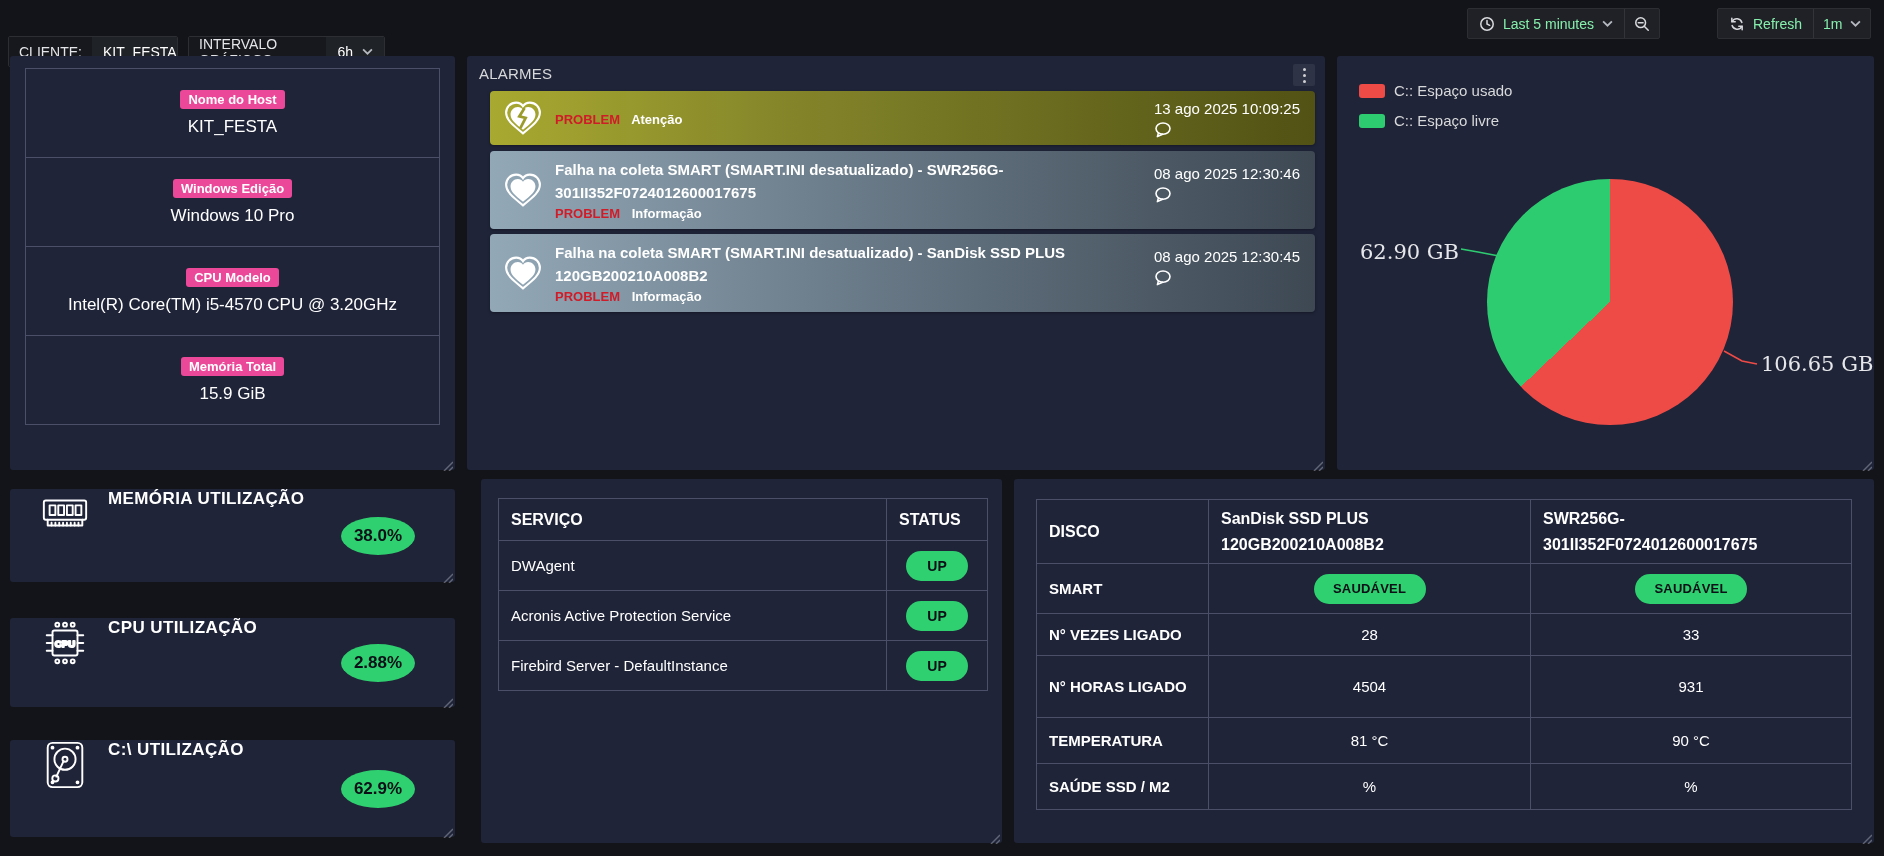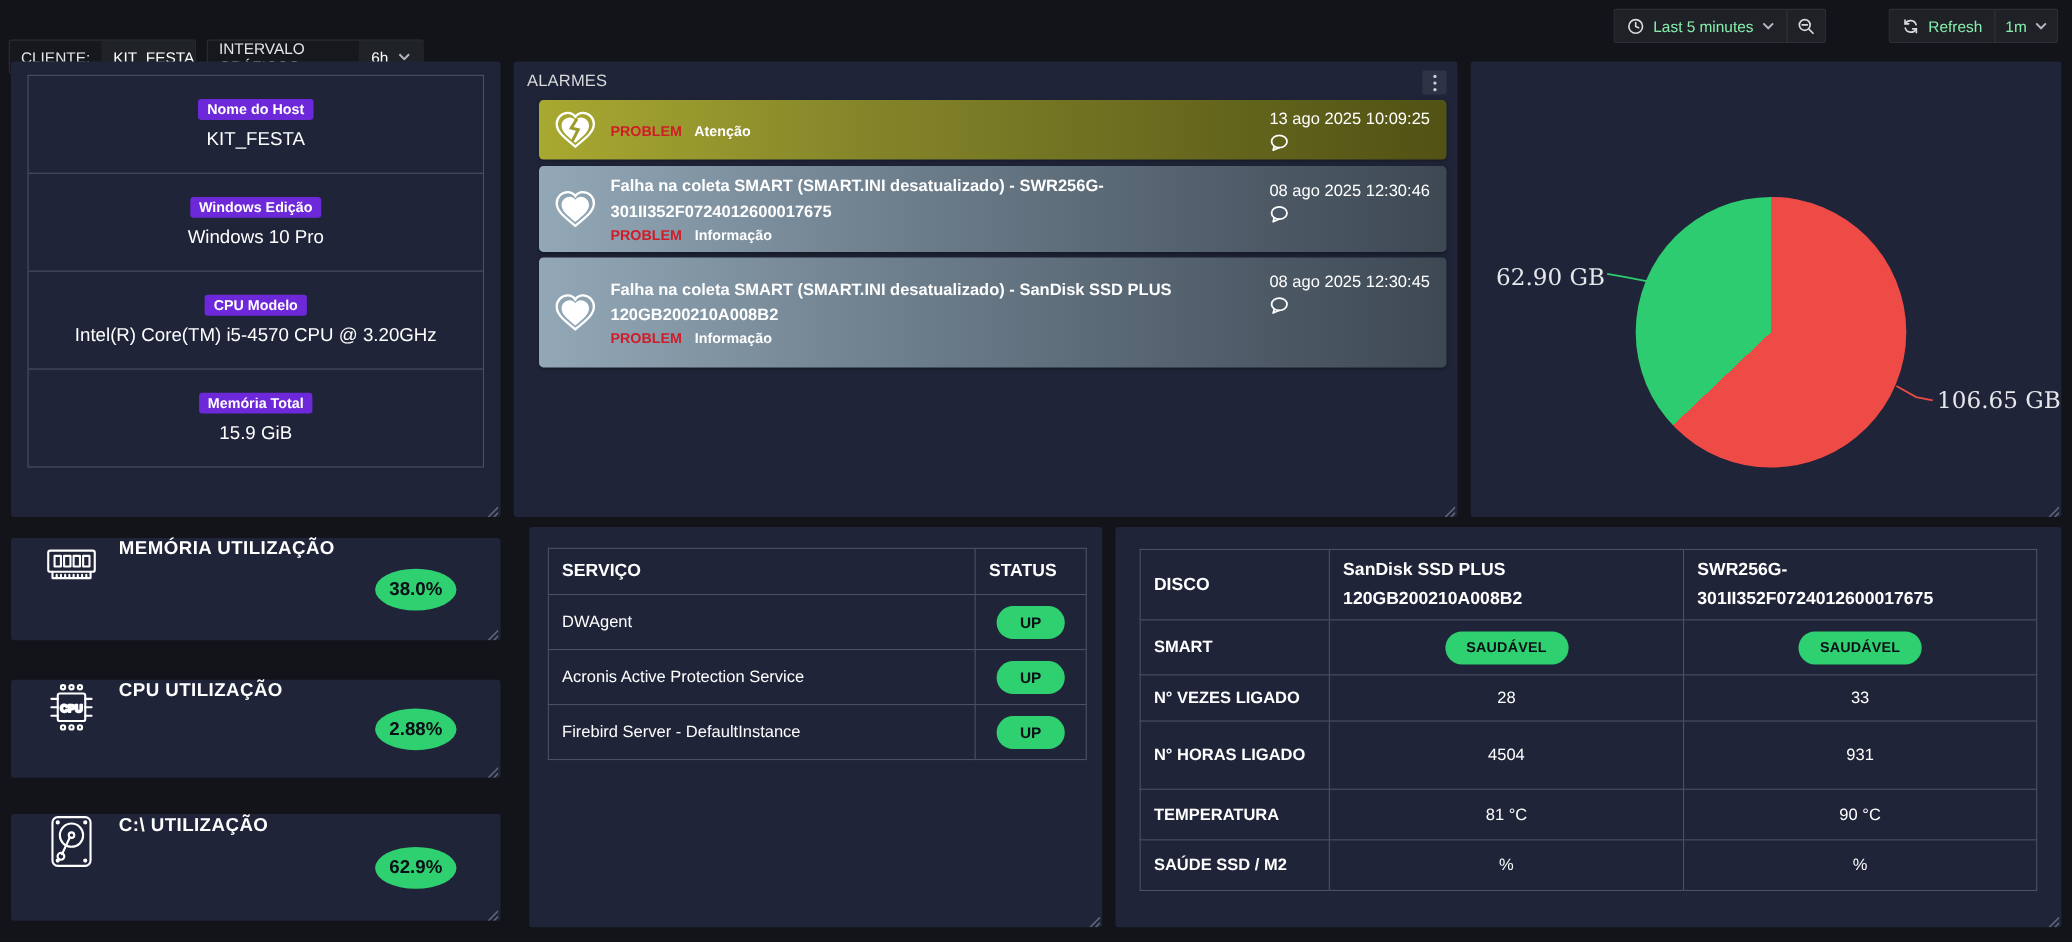--- a/index.html
+++ b/index.html
@@ -26,21 +26,21 @@
   
   .panel { position:absolute; background:#1f2438; border-radius:3px; }
   .resize-handle { position:absolute; right:2px; bottom:2px; width:11px; height:11px; opacity:.55; cursor:nwse-resize; }
   .resize-handle line { stroke:#9a9fae; stroke-width:1.4; }
 
   
   .host-table { position:absolute; left:15px; top:12px; right:15px; bottom:45px;
     border:1px solid #4b5068; display:flex; flex-direction:column; }
   .host-row { flex:1; border-top:1px solid #4b5068; display:flex; flex-direction:column; align-items:center; justify-content:center; gap:8px; }
   .host-row:first-child { border-top:none; }
-  .badge { background:#6d28d9; color:#fff; font-size:13px; font-weight:bold; padding:2px 8px; border-radius:3px; }
+  .badge { background:#ec4899; color:#fff; font-size:13px; font-weight:bold; padding:2px 8px; border-radius:3px; }
   .host-value { font-size:17px; font-weight:500; color:#ffffff; }
 
   
   .panel-title { position:absolute; left:12px; top:9px; font-size:15px; color:#d8d9da; letter-spacing:.2px; }
   .kebab { position:absolute; right:10px; top:8px; width:22px; height:22px; border-radius:2px;
     background:rgba(255,255,255,0.07); display:flex; flex-direction:column; align-items:center; justify-content:center; gap:3px; cursor:pointer; }
   .kebab i { width:3px; height:3px; border-radius:50%; background:#cfd0d4; }
   .alarm { position:absolute; left:23px; right:10px; border-radius:4px; display:flex; align-items:center;
     padding:8px 186px 8px 14px; cursor:pointer; box-shadow:0 1px 3px rgba(0,0,0,.35); }
   .alarm-warning { background:linear-gradient(to right,#a8a930,#85862a 35%,#515214); }
@@ -227,21 +227,21 @@
       </div>
       <div class="alarm-right" style="top:14px;">
         <div class="alarm-time">08 ago 2025 12:30:46</div>
         <svg class="comment-icon" viewBox="0 0 18 16">
           <ellipse cx="9" cy="6.6" rx="7" ry="5.6"></ellipse>
             <path d="M4.5 10.8 L3.4 14.6 L9.2 12.1"></path>
         </svg>
       </div>
     </div>
 
-    <div class="alarm alarm-info" style="top:178px; height:100px;">
+    <div class="alarm alarm-info" style="top:178px; height:78px;">
       <svg class="alarm-heart" viewBox="0 0 36 34">
         <path d="M18 31.5 C8.0 23.4 2 18.6 2 12.1 C2 6.6 6.3 2.4 11.5 2.4 C14.3 2.4 16.6 3.7 18 5.9 C19.4 3.7 21.7 2.4 24.5 2.4 C29.7 2.4 34 6.6 34 12.1 C34 18.6 28.0 23.4 18 31.5 Z" fill="none" stroke="#fff" stroke-width="2"></path>
         <path d="M18 28.2 C10.6 22.1 6.2 18.4 6.2 13.6 C6.2 9.6 9.3 6.5 13.1 6.5 C15.2 6.5 16.9 7.5 18 9.1 C19.1 7.5 20.8 6.5 22.9 6.5 C26.7 6.5 29.8 9.6 29.8 13.6 C29.8 18.4 25.4 22.1 18 28.2 Z" fill="#fff"></path>
       </svg>
       <div class="alarm-body">
         <div class="alarm-title" style="max-width:560px;">Falha na coleta SMART (SMART.INI desatualizado) - SanDisk SSD PLUS 120GB200210A008B2</div>
         <div class="alarm-statusline">
           <span class="alarm-status">PROBLEM</span>
           <span class="alarm-sev">Informação</span>
         </div>
@@ -256,20 +256,30 @@
     </div>
     <span class="resize-handle">
       <svg width="11" height="11">
           <line x1="2" y1="11" x2="11" y2="2"></line>
           <line x1="7" y1="11" x2="11" y2="7"></line>
         </svg>
     </span>
   </div>
 
   <div class="panel" style="left:1337px; top:56px; width:537px; height:414px;">
+    <div class="legend">
+      <div class="legend-item">
+        <span class="swatch" style="background: rgb(239, 75, 70);"></span>
+        <span>C:: Espaço usado</span>
+      </div>
+      <div class="legend-item">
+        <span class="swatch" style="background: rgb(46, 204, 113);"></span>
+        <span>C:: Espaço livre</span>
+      </div>
+    </div>
     <div class="pie" id="pie" style="background: conic-gradient(rgb(239, 75, 70) 0deg, rgb(239, 75, 70) 226.45deg, rgb(46, 204, 113) 226.45deg, rgb(46, 204, 113) 360deg);"></div>
     <svg class="callouts" width="537" height="414">
       <path id="callout-free" d="M124 193 L141 196 L162 200" stroke="#2ecc71"></path>
       <path id="callout-used" d="M387 295 L405 305 L420 308" stroke="#ef4b46"></path>
     </svg>
     <div class="pie-label left">62.90 GB</div>
     <div class="pie-label right">106.65 GB</div>
     <span class="resize-handle">
       <svg width="11" height="11">
           <line x1="2" y1="11" x2="11" y2="2"></line>

